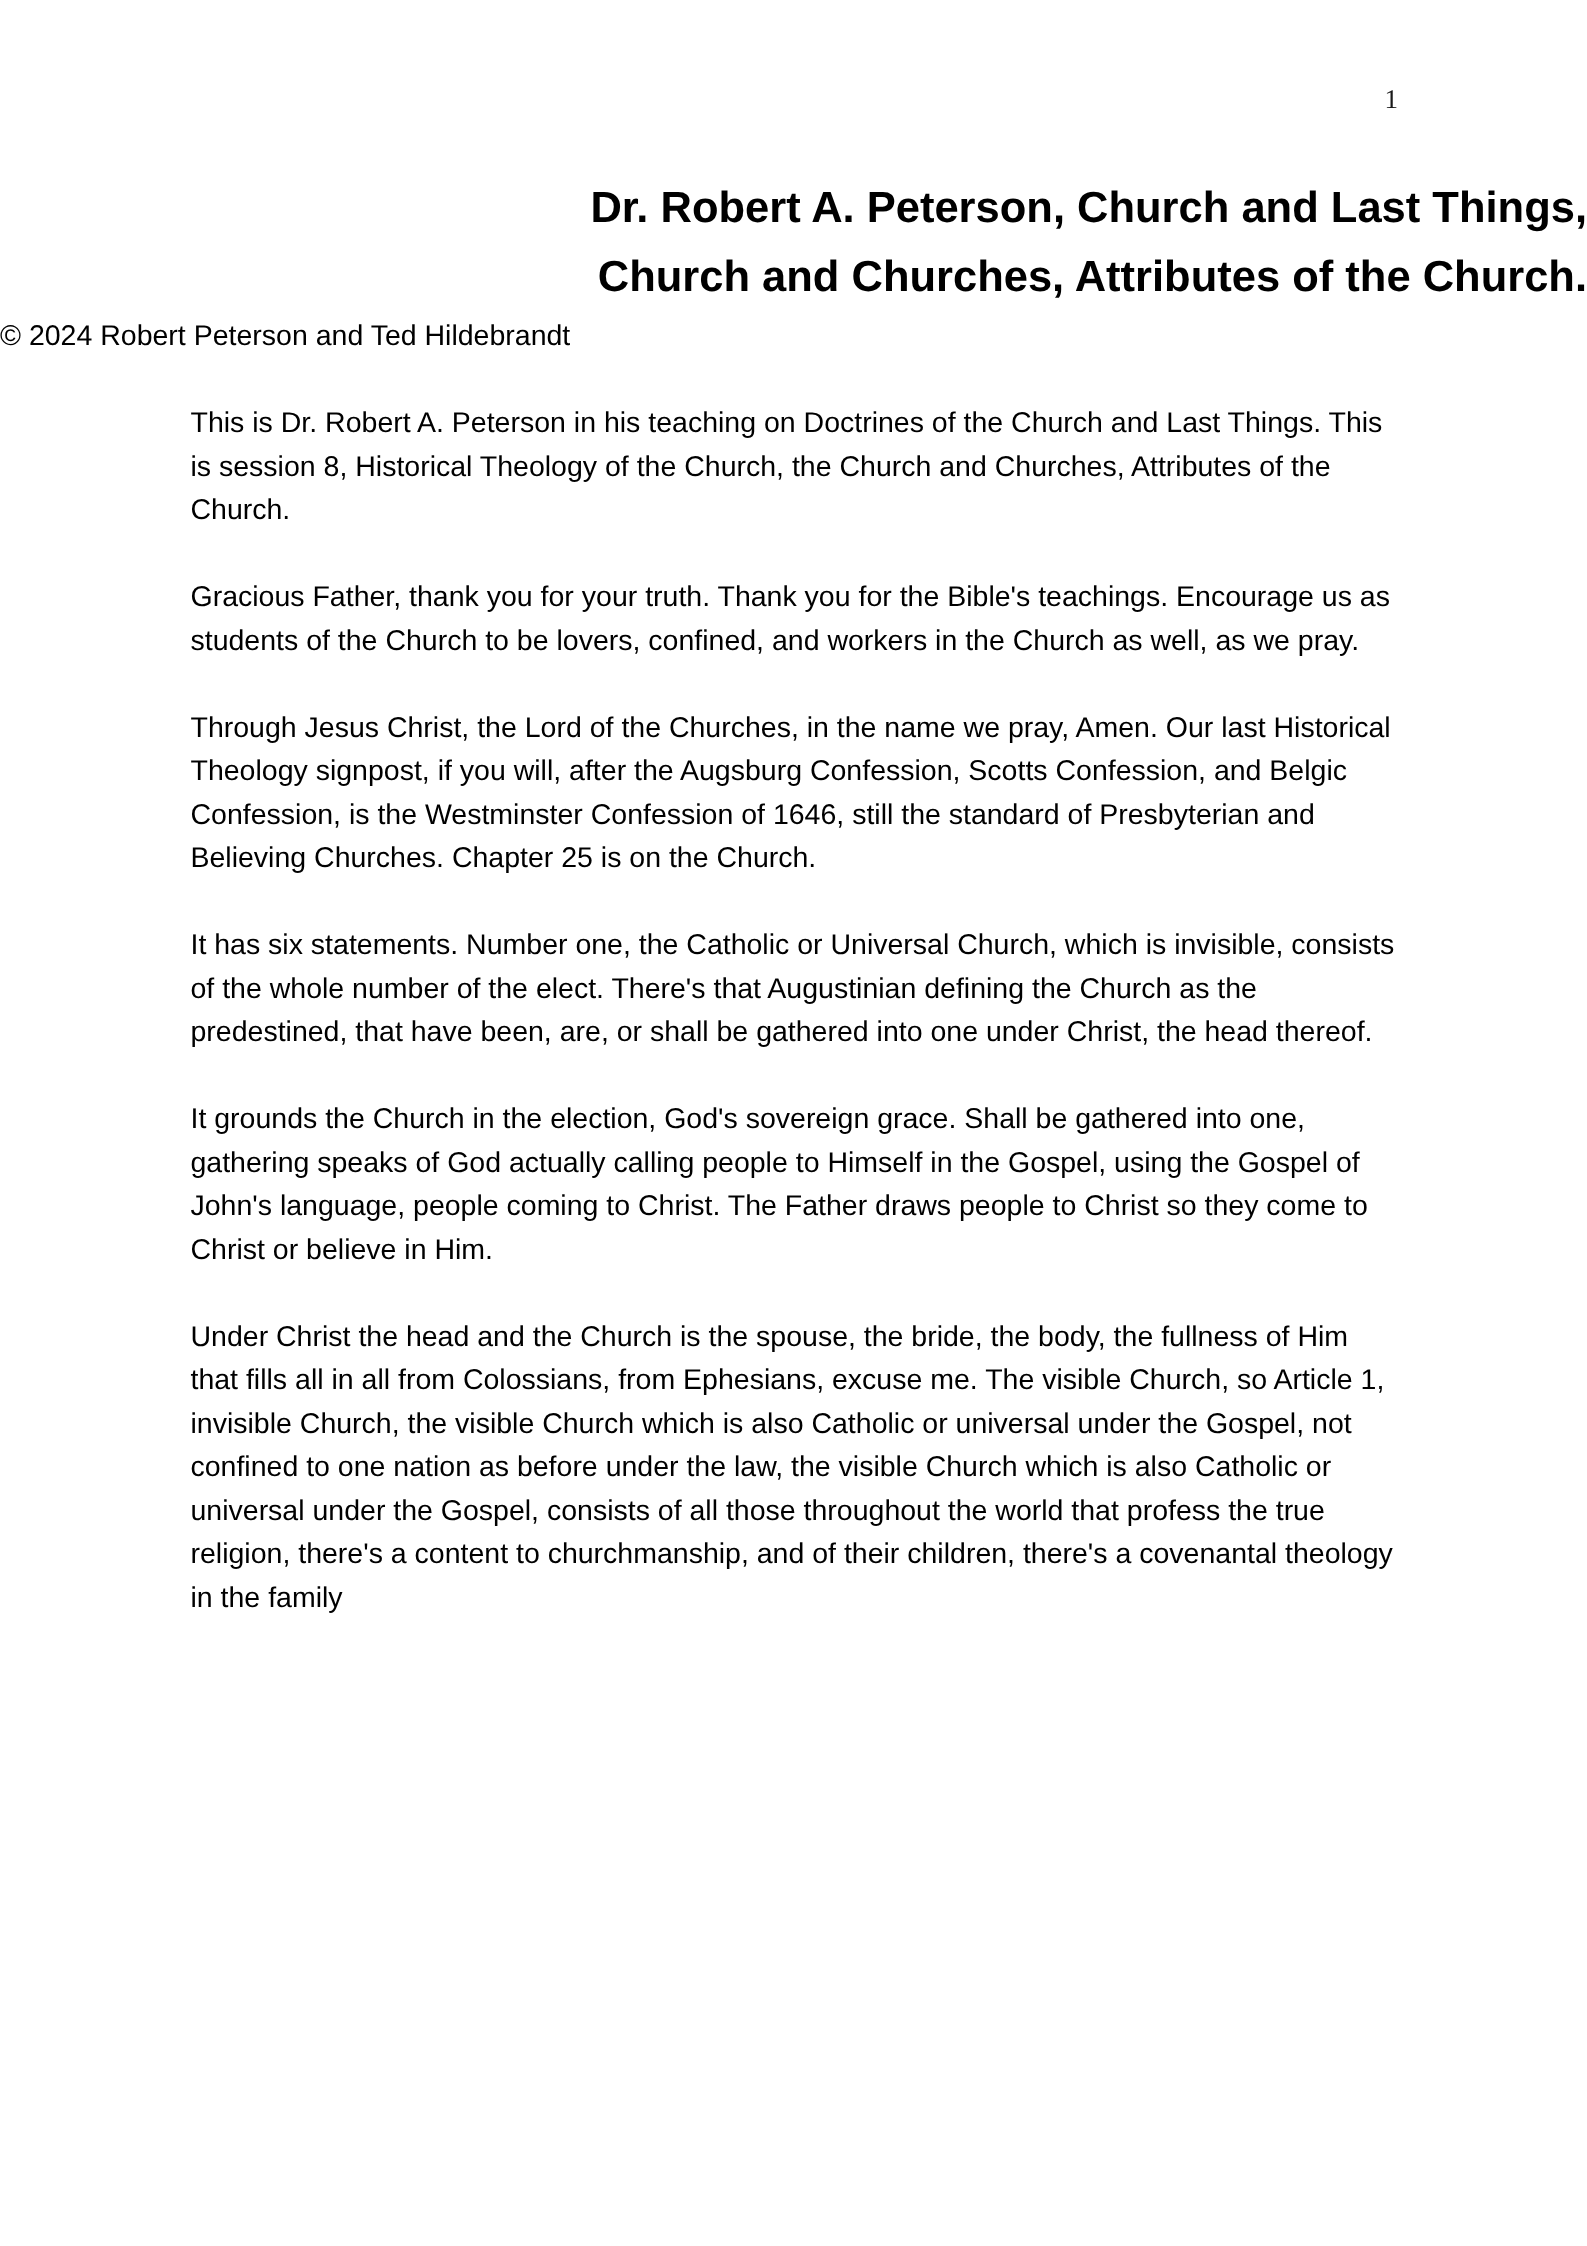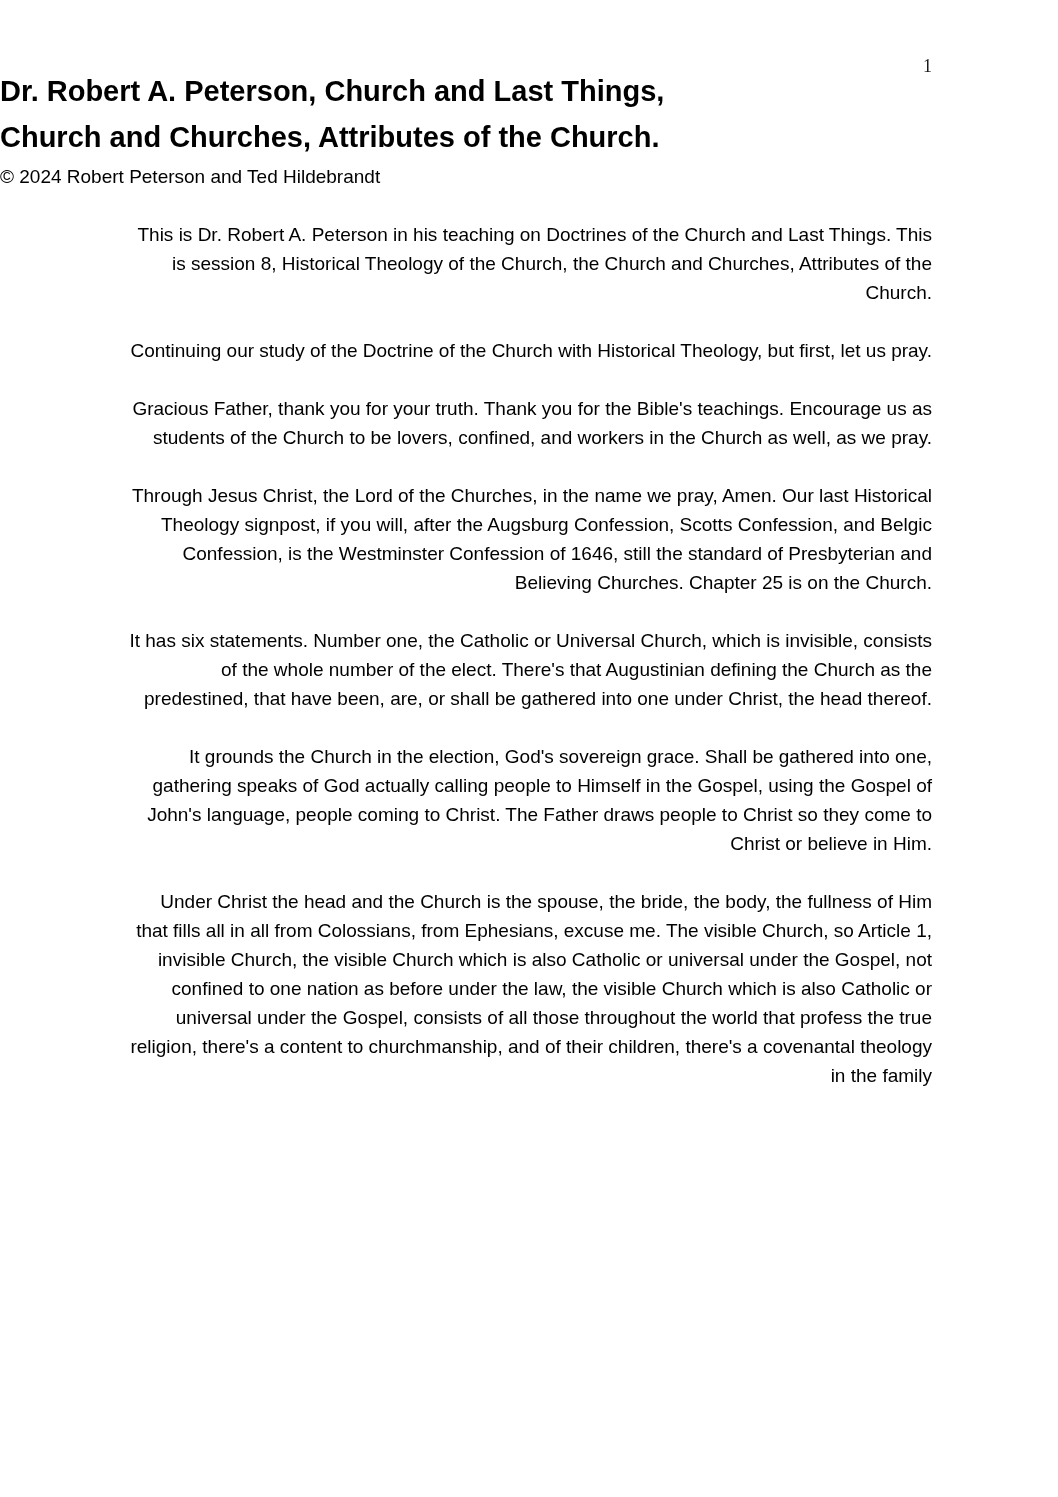--- a/index.html
+++ b/index.html
@@ -19,22 +19,22 @@
   }
   .page-number {
     position: absolute;
     top: 56px;
     right: 126px;
     font-family: "Liberation Serif", serif;
     font-size: 18px;
     color: #1a1a1a;
   }
   .title-block {
-    padding-top: 68px;
-    text-align: left;
+    padding-top: 116px;
+    text-align: right;
   }
   .title-line {
     font-size: 29px;
     font-weight: bold;
     line-height: 46px;
     color: #000000;
     letter-spacing: 0px;
   }
   .copyright-line {
     text-align: left;
@@ -45,40 +45,38 @@
   }
   .content {
     margin: 30px 126px 0 127px; 
     font-size: 19px;
     line-height: 29px;
     text-align: left;
     color: #000000;
   }
   .content p {
     margin: 0 0 29px 0;
-    text-align: right;
   }
 </style>
 </head>
 <body>
 
 <div class="page">
 
   <div class="page-number">1</div>
 
   <div class="title-block">
     <div class="title-line">Dr. Robert A. Peterson, Church and Last Things,</div>
     <div class="title-line">Church and Churches, Attributes of the Church.</div>
   </div>
 
   <div class="copyright-line">© 2024 Robert Peterson and Ted Hildebrandt</div>
 
   <div class="content">
     <p>This is Dr. Robert A. Peterson in his teaching on Doctrines of the Church and Last Things. This is session 8, Historical Theology of the Church, the Church and Churches, Attributes of the Church.</p>
-    <p>Continuing our study of the Doctrine of the Church with Historical Theology, but first, let us pray.</p>
     <p>Gracious Father, thank you for your truth. Thank you for the Bible's teachings. Encourage us as students of the Church to be lovers, confined, and workers in the Church as well, as we pray.</p>
     <p>Through Jesus Christ, the Lord of the Churches, in the name we pray, Amen. Our last Historical Theology signpost, if you will, after the Augsburg Confession, Scotts Confession, and Belgic Confession, is the Westminster Confession of 1646, still the standard of Presbyterian and Believing Churches. Chapter 25 is on the Church.</p>
     <p>It has six statements. Number one, the Catholic or Universal Church, which is invisible, consists of the whole number of the elect. There's that Augustinian defining the Church as the predestined, that have been, are, or shall be gathered into one under Christ, the head thereof.</p>
     <p>It grounds the Church in the election, God's sovereign grace. Shall be gathered into one, gathering speaks of God actually calling people to Himself in the Gospel, using the Gospel of John's language, people coming to Christ. The Father draws people to Christ so they come to Christ or believe in Him.</p>
     <p>Under Christ the head and the Church is the spouse, the bride, the body, the fullness of Him that fills all in all from Colossians, from Ephesians, excuse me. The visible Church, so Article 1, invisible Church, the visible Church which is also Catholic or universal under the Gospel, not confined to one nation as before under the law, the visible Church which is also Catholic or universal under the Gospel, consists of all those throughout the world that profess the true religion, there's a content to churchmanship, and of their children, there's a covenantal theology in the family</p>
   </div>
 
 </div>
 
 </body></html>

